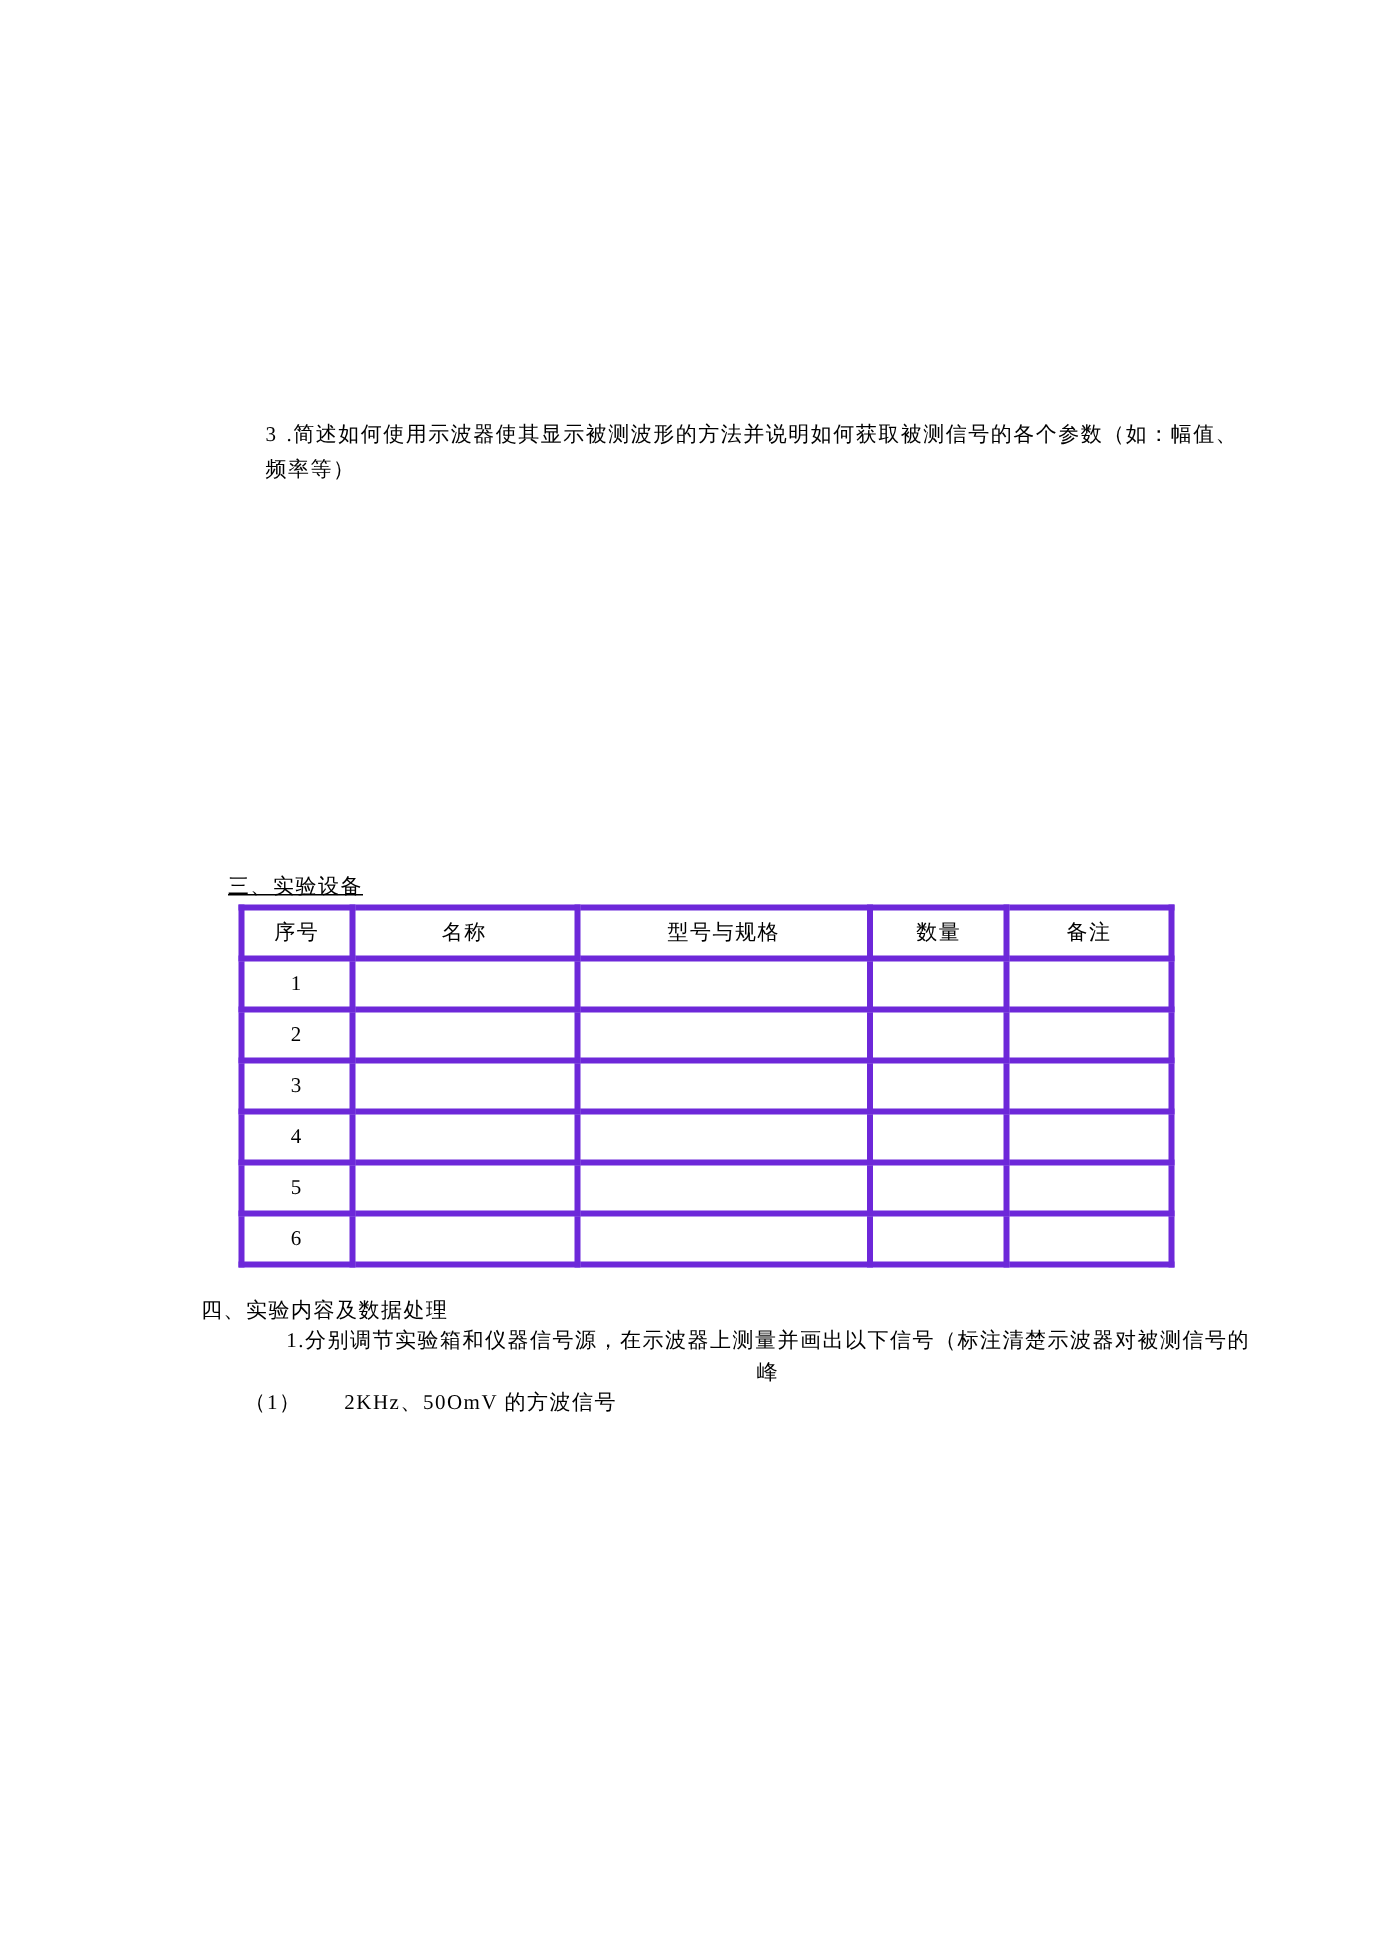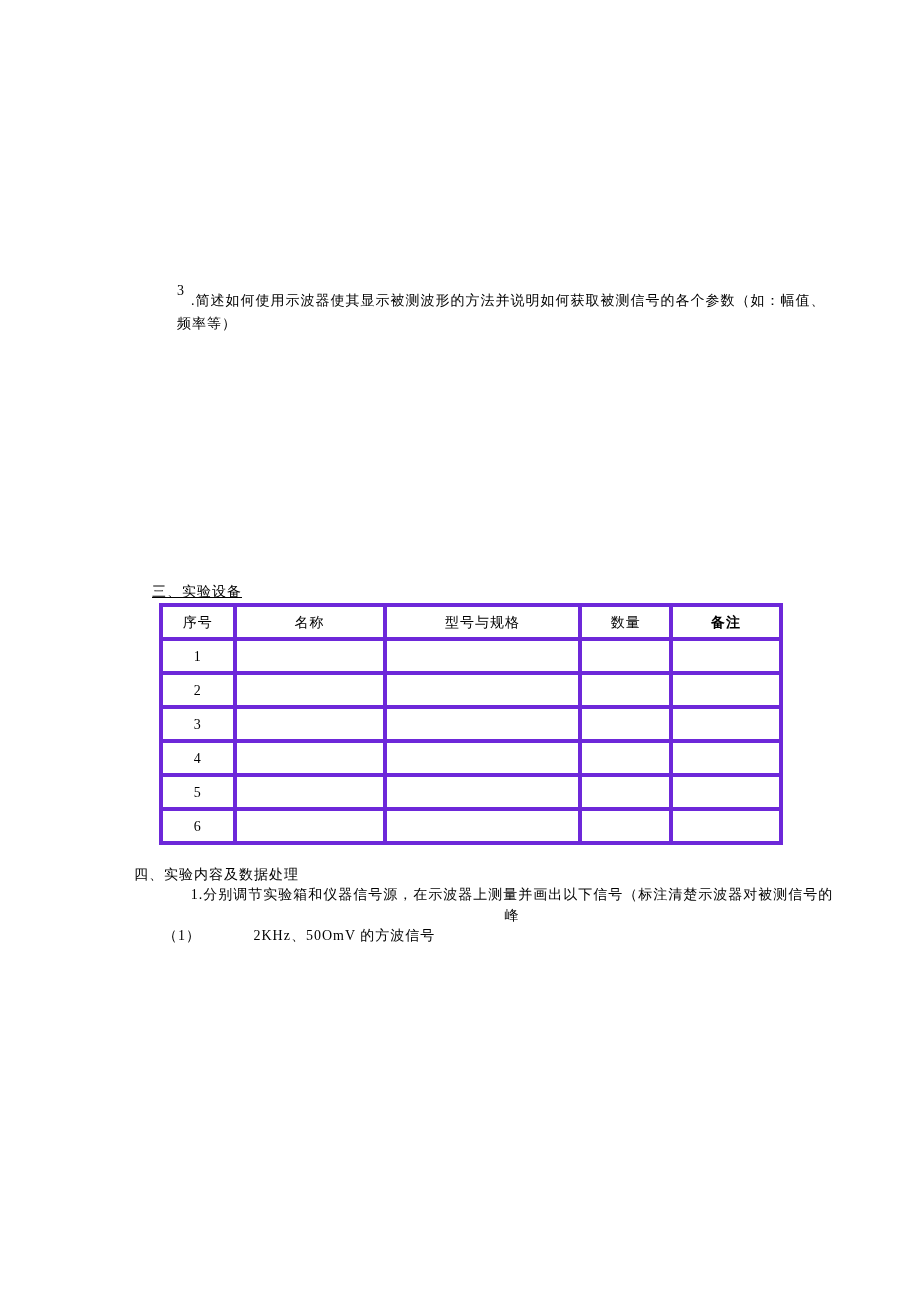--- a/index.html
+++ b/index.html
@@ -20,21 +20,21 @@
     position: relative;
   }
   .q3-block {
     position: absolute;
     top: 280px;
     left: 177px;
     right: 85px;
   }
   .q3-line1 { display: flex; }
   .q3-num { margin-right: 6px; letter-spacing: 1px; }
-  .q3-text { letter-spacing: 1px; margin-top: 10px; }
+  .q3-text { letter-spacing: 1px; }
   .q3-line2 { letter-spacing: 1px; margin-top: 2px; }
 
   .sec3-title {
     position: absolute;
     top: 581px;
     left: 152px;
     letter-spacing: 1px;
     text-decoration: underline;
   }
 
@@ -51,21 +51,21 @@
     text-align: center;
     vertical-align: middle;
     font-weight: normal;
     letter-spacing: 1px;
     padding: 0;
   }
   .equip-table th:nth-child(1), .equip-table td:nth-child(1) { width: 72px; }
   .equip-table th:nth-child(2), .equip-table td:nth-child(2) { width: 152px; }
   .equip-table th:nth-child(3), .equip-table td:nth-child(3) { width: 200px; }
   .equip-table th:nth-child(4), .equip-table td:nth-child(4) { width: 90px; }
-  .equip-table th:nth-child(5), .equip-table td:nth-child(5) { width: 110px; font-weight: bold; }
+  .equip-table th:nth-child(5), .equip-table td:nth-child(5) { width: 110px; }
 
   .sec4-title {
     position: absolute;
     top: 864px;
     left: 134px;
     letter-spacing: 1px;
   }
   .sec4-line1 {
     position: absolute;
     top: 884px;
@@ -80,21 +80,21 @@
     left: 113px;
     letter-spacing: 1px;
   }
   .sec4-sub {
     position: absolute;
     top: 925px;
     left: 163px;
     letter-spacing: 1px;
   }
   .sec4-sub .num { }
-  .sec4-sub .label { margin-left: 48px; }
+  .sec4-sub .label { margin-left: 24px; }
 </style>
 </head>
 <body>
 
 <div class="page">
 
   <div class="q3-block">
     <div class="q3-line1">
       <span class="q3-num">3</span>
       <span class="q3-text">.简述如何使用示波器使其显示被测波形的方法并说明如何获取被测信号的各个参数（如：幅值、</span>

